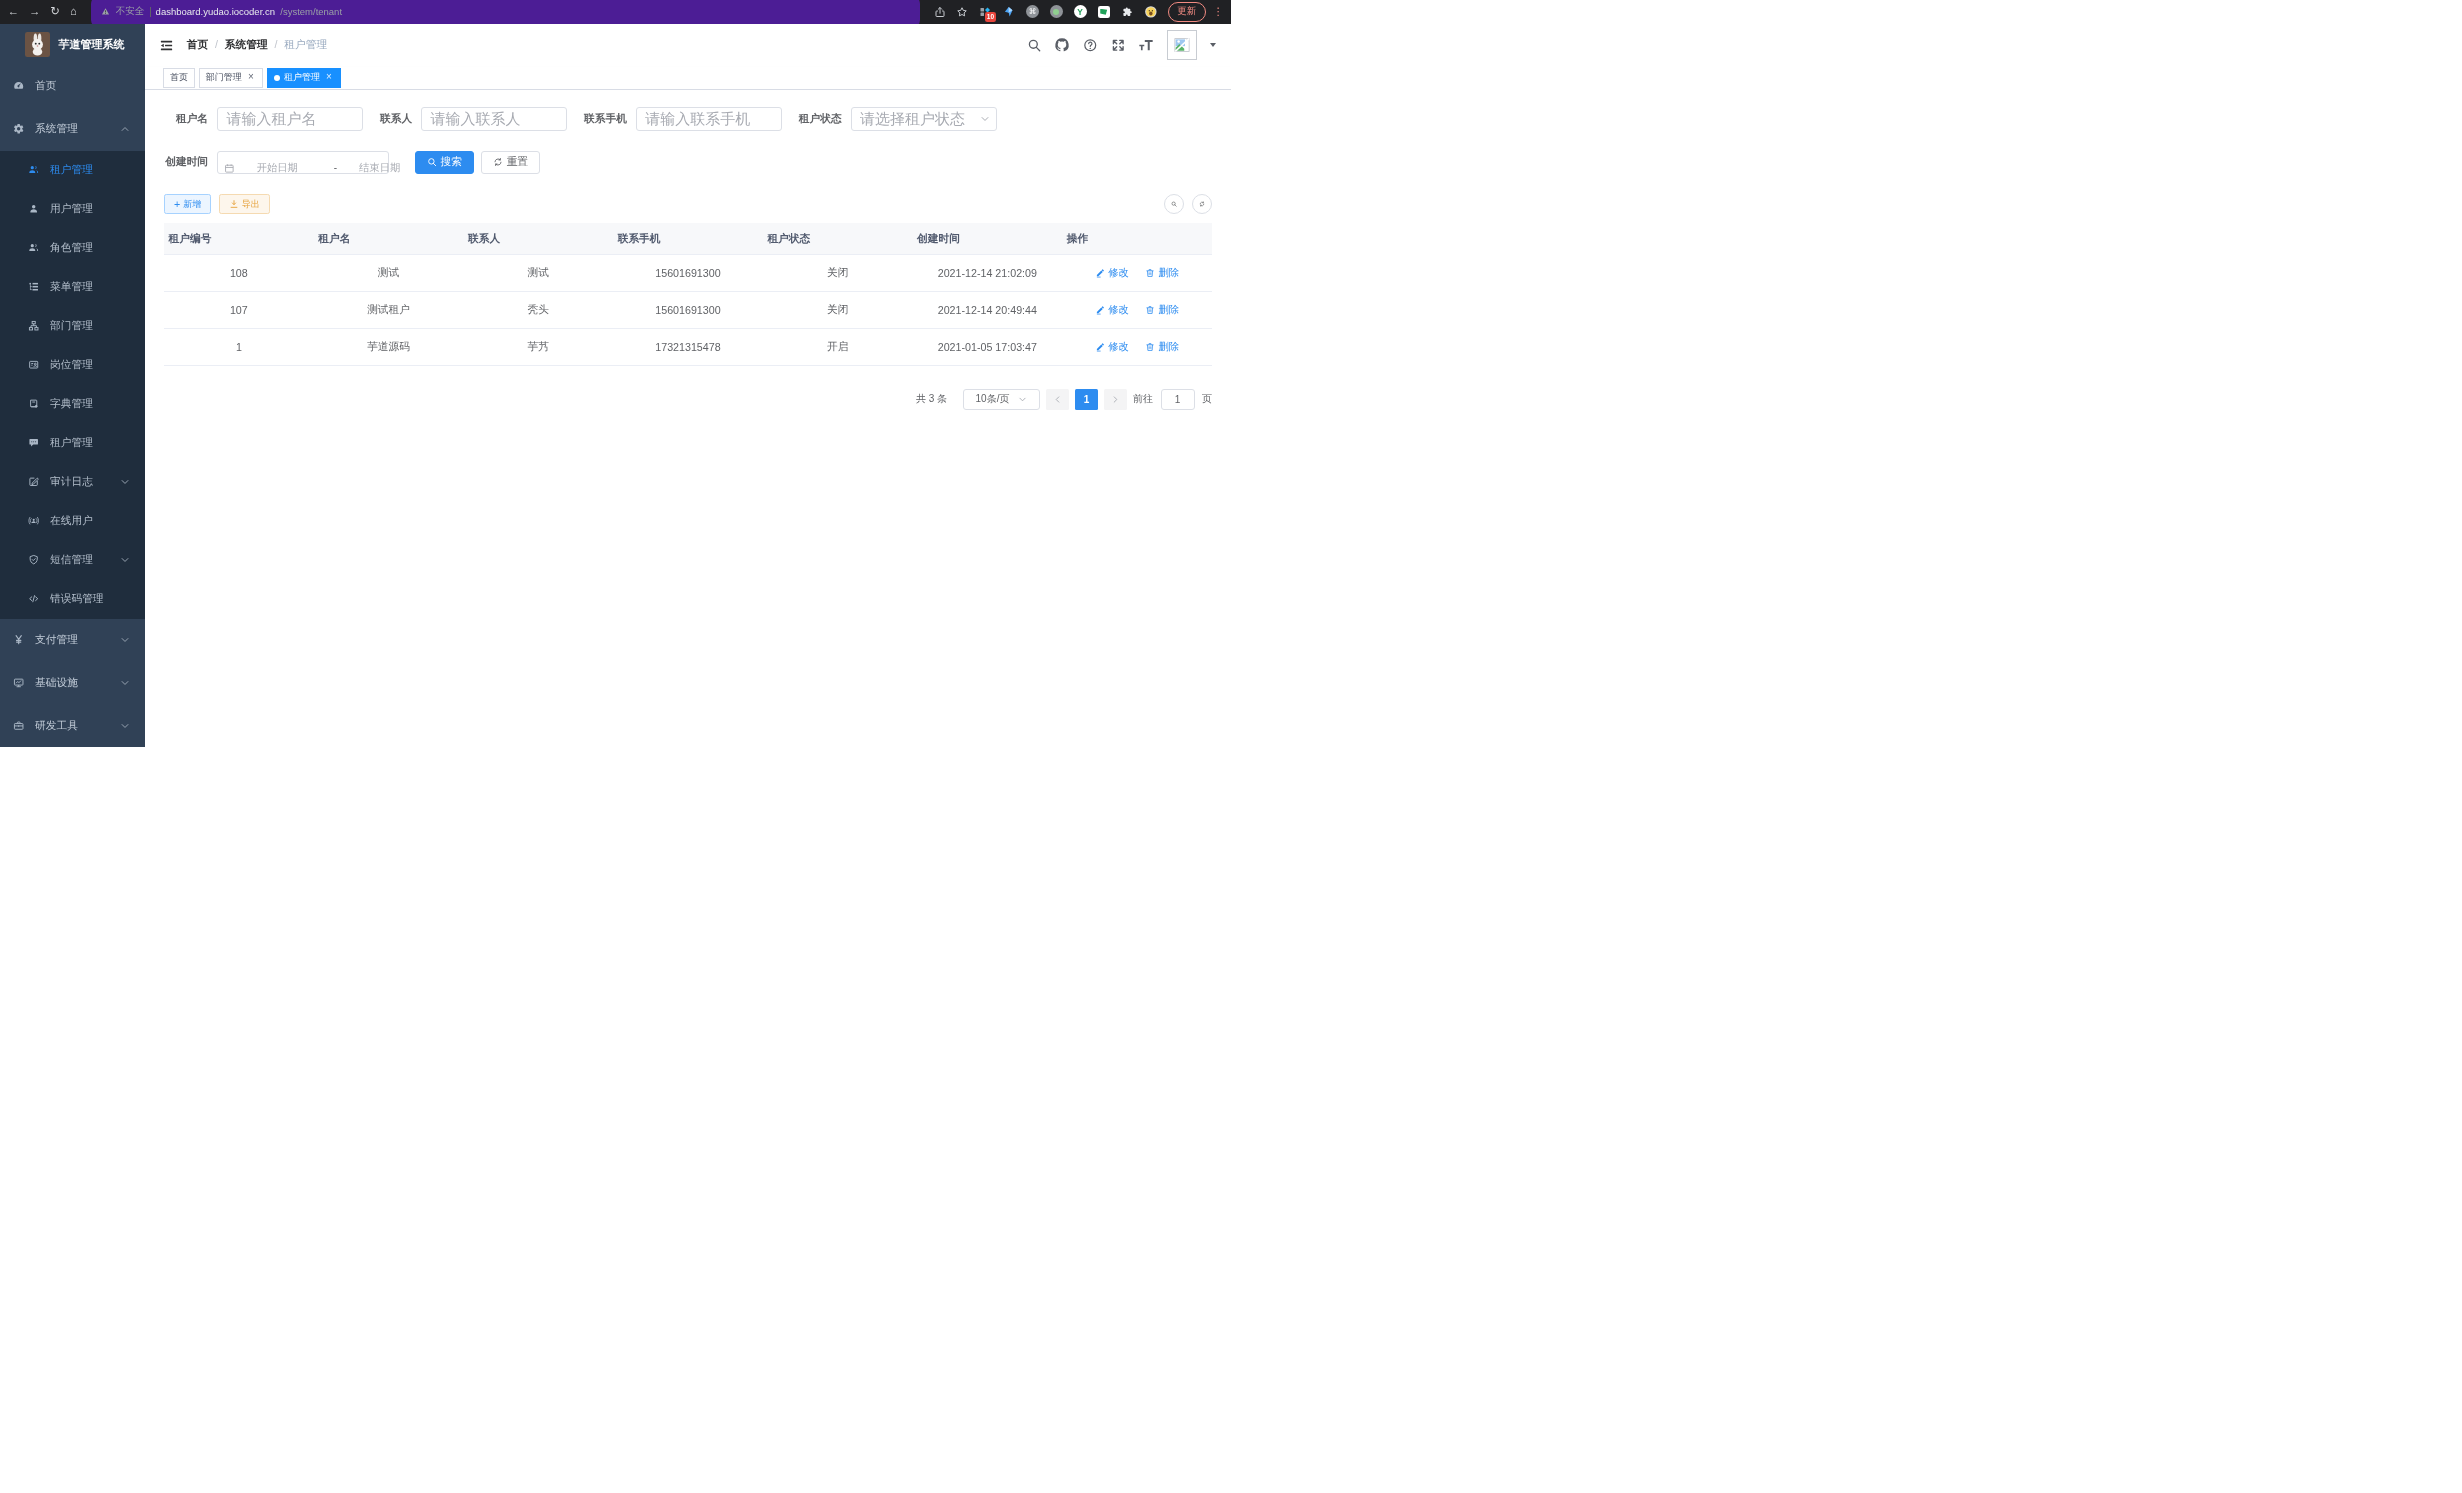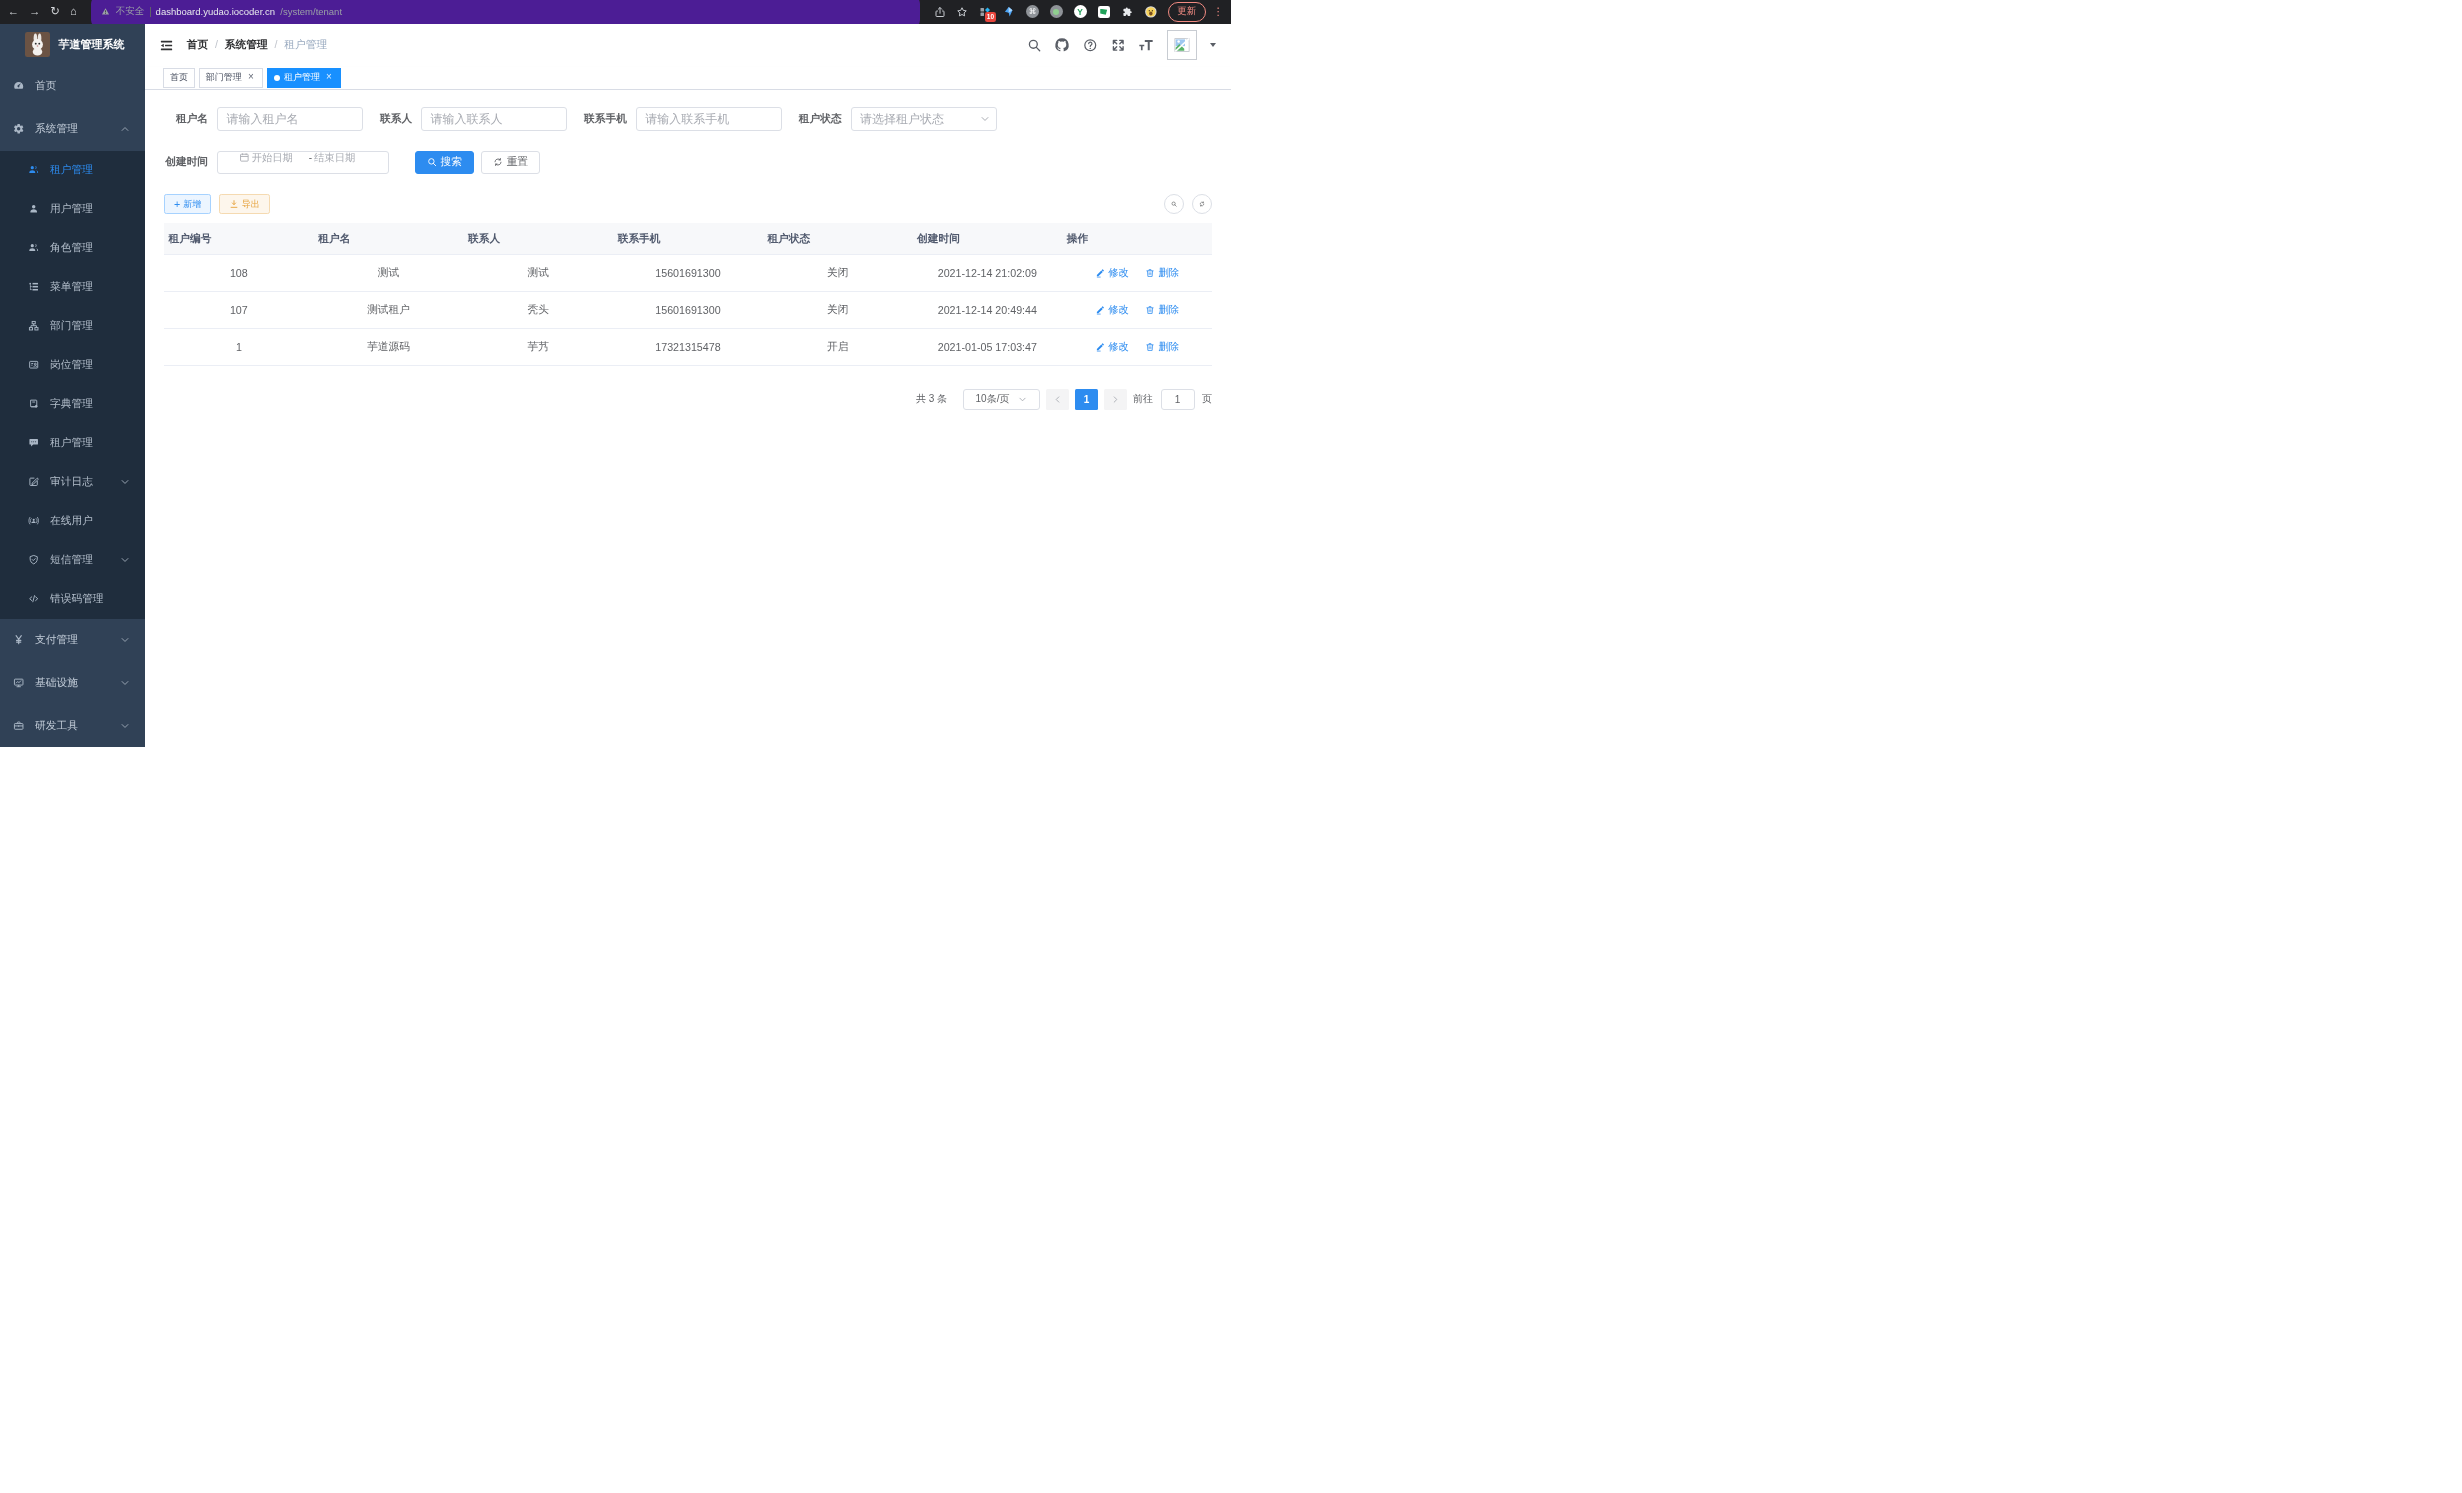--- a/index.html
+++ b/index.html
@@ -72,27 +72,27 @@
   .tag .dot{width:6px;height:6px;border-radius:50%;background:#fff;display:inline-block}
   .tag.active{background:var(--tag-active,#1890ff);border-color:var(--tag-active,#1890ff);color:#fff}
   .tclose{font-size:10px;line-height:9px;width:10.7px;height:10.7px;text-align:center;border-radius:50%;opacity:.85}
   
   .content{flex:1;padding:17.5px 19px 0;background:#fff;overflow:hidden}
   .frow{display:flex;align-items:center;margin-bottom:20px}
   .fitem{display:flex;align-items:center;margin-right:17px}
   .flabel{font-weight:700;color:#606266;font-size:10.7px;margin-right:9px;white-space:nowrap}
   .flabel.w58{min-width:44px;text-align:right}
   .inp{width:146px;height:23.6px;border:0.8px solid #dcdfe6;border-radius:3px;padding:0 8.4px;
-    font-size:12px;color:#606266;background:#fff}
+    font-size:15px;color:#606266;background:#fff}
   .inp::placeholder{color:#a8abb2}
   .sel{position:relative}
   .sel .inp{cursor:pointer;padding-right:21px}
   .sel-caret{position:absolute;right:6.9px;top:6.9px;width:10px;height:10px;color:#a8abb2;pointer-events:none}
   .daterange{width:172px;height:23.6px;border:0.8px solid #dcdfe6;border-radius:3px;display:flex;
-    align-items:flex-start;padding:0 21px;gap:2px;background:#fff}
+    align-items:flex-end;padding:0 6px;gap:22px;background:#fff}
   .daterange svg{width:10.7px;height:10.7px;color:#a8abb2;flex-shrink:0}
   .daterange input{border:none;width:55px;font-size:10.3px;color:#606266;padding:0;background:transparent}
   .daterange input::placeholder{color:#a8abb2}
   .dsep{color:#606266;font-size:10px}
   .btn{height:23.6px;border-radius:3px;display:inline-flex;align-items:center;gap:3.8px;padding:0 10.7px;
     font-size:10.7px;cursor:pointer;border:0.8px solid #dcdfe6;background:#fff;color:#606266}
   .btn svg{width:10px;height:10px}
   .btn.primary{background:var(--accent,#2d8cf0);border-color:var(--accent,#2d8cf0);color:#fff;margin-left:9px}
   .btn.plain{margin-left:7.6px}
   .btn.soft{height:20px;font-size:9px;padding:0 9px;border-radius:2.3px;gap:3px}

